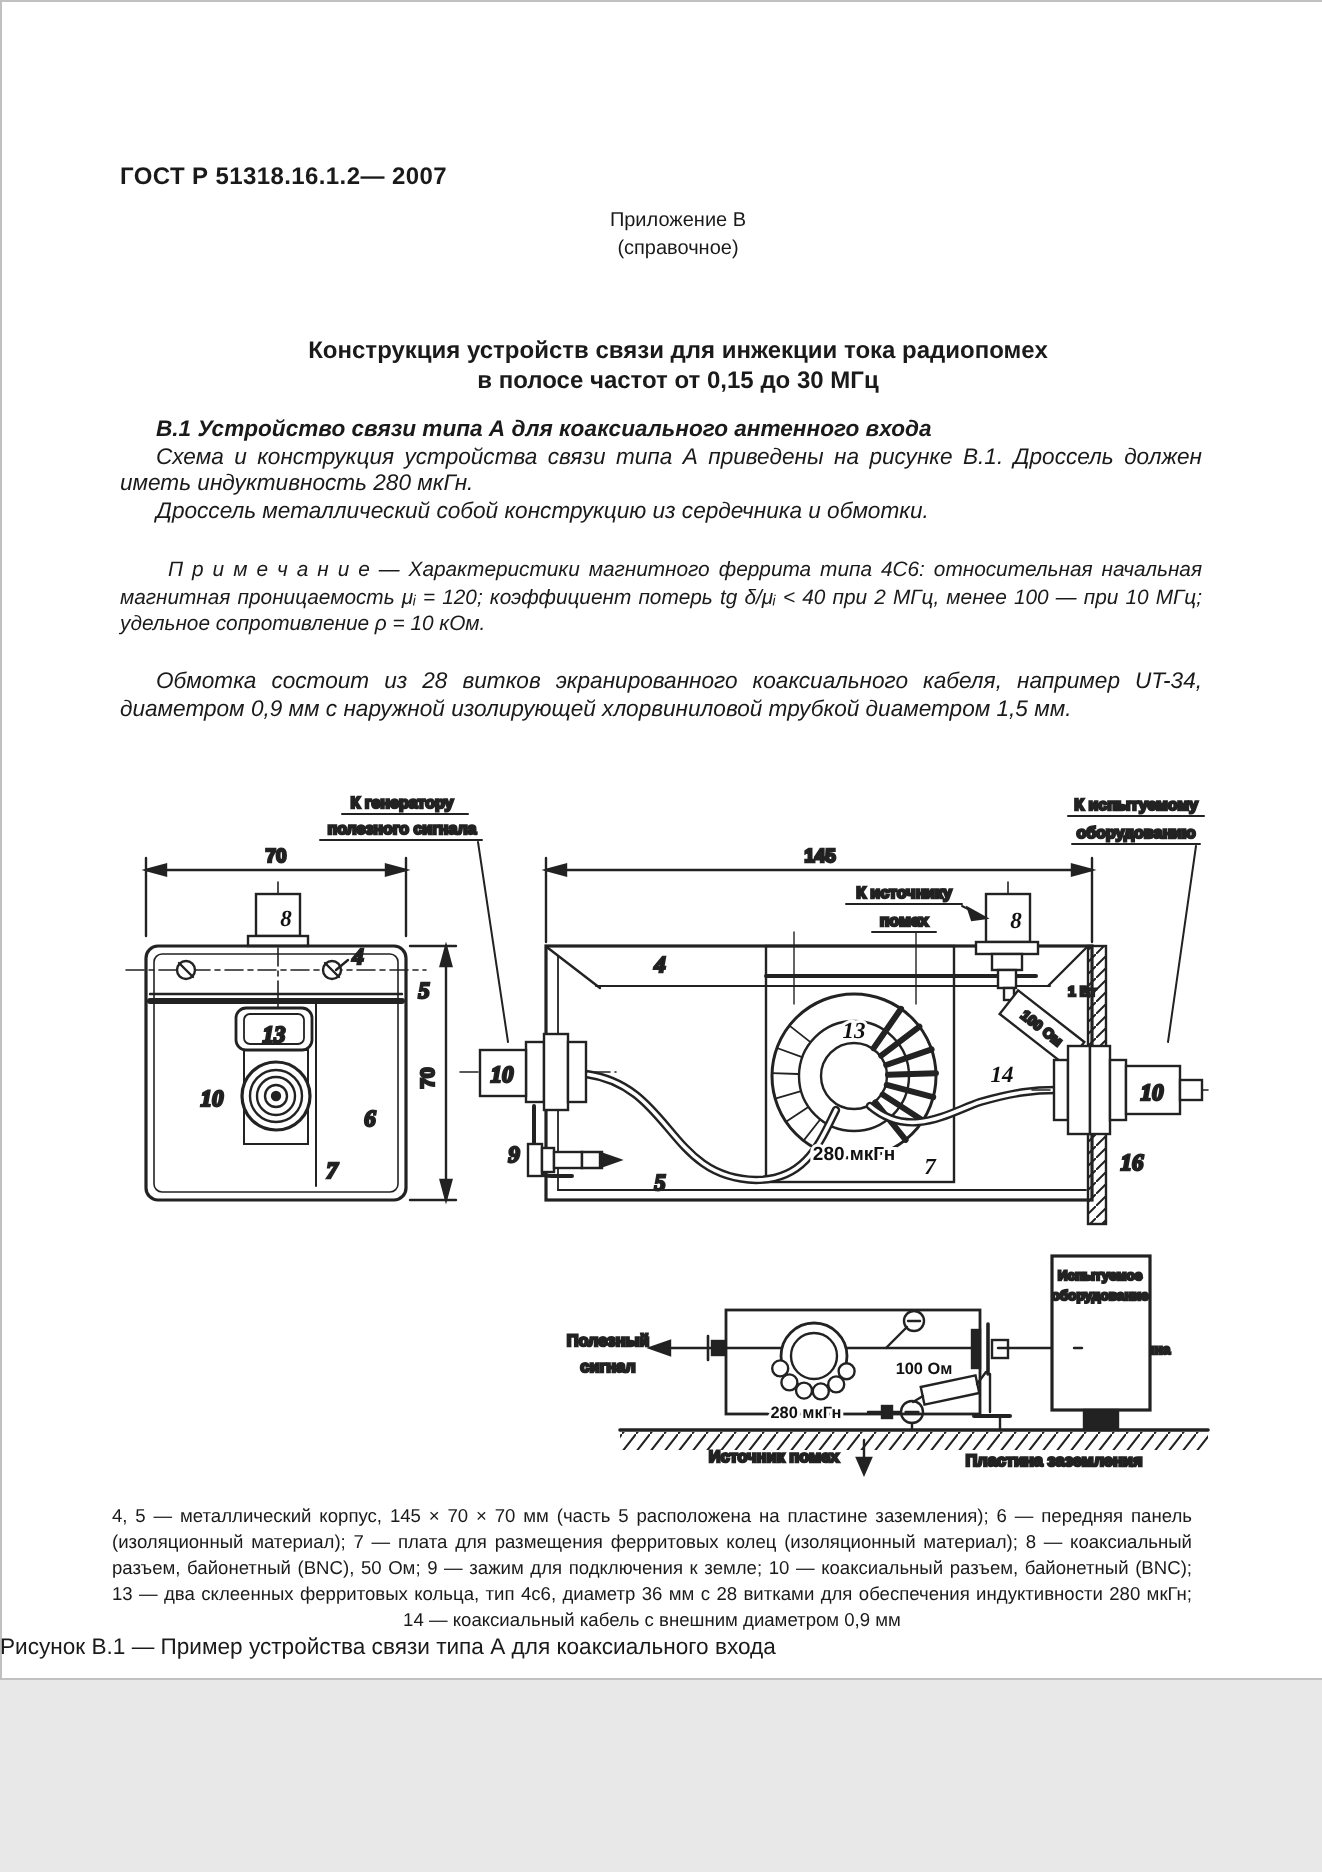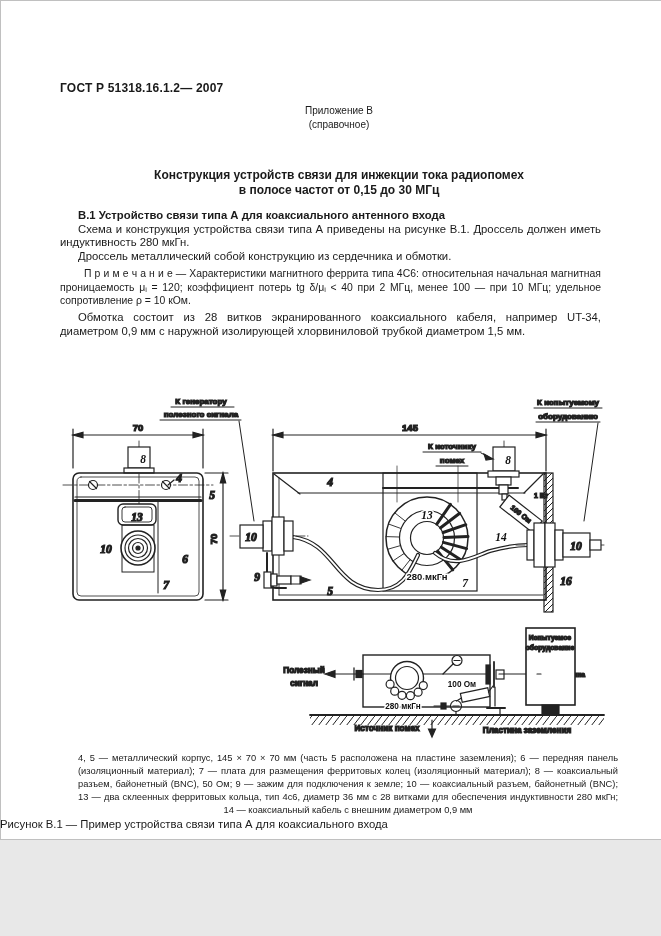--- a/index.html
+++ b/index.html
@@ -3,26 +3,26 @@
 <meta charset="utf-8">
 <style>
   html,body{margin:0;padding:0;background:#e8e8e8;}
   .page{position:relative;width:661px;height:840px;background:#fff;
         font-family:"Liberation Sans",sans-serif;color:#1a1a1a;overflow:hidden;
         box-shadow:inset 0 0 0 1px #c0c0c0;padding-left:17px;}
   .header{position:absolute;left:60px;top:81px;font-weight:bold;font-size:12px;letter-spacing:.2px;}
   .annex{position:absolute;left:0;right:0;top:104px;text-align:center;font-size:10px;line-height:13.5px;}
   .doc-title{position:absolute;left:0;right:0;top:168px;text-align:center;font-weight:bold;font-size:12px;line-height:15px;}
   .body-text{position:absolute;left:60px;width:541px;top:209px;font-size:11.3px;line-height:13.6px;text-align:justify;}
-  .body-text p{margin:0;text-indent:18px;}
+  .body-text p{margin:0;text-indent:18px;font-style:italic;}
   .body-text p.heading{font-weight:bold;text-align:left;text-indent:18px;}
-  .body-text p.note{font-size:10.4px;line-height:13.2px;margin:4px 0;text-indent:24px;}
+  .body-text p.note{font-size:10.4px;line-height:13.2px;margin:16px 0;text-indent:24px;}
   .figure-wrap{position:absolute;left:38px;top:393px;width:605px;height:372px;}
   svg{display:block;}
-  .caption{position:absolute;left:78px;width:540px;top:752px;font-size:9.3px;line-height:13px;
+  .caption{position:absolute;left:56px;width:540px;top:752px;font-size:9.3px;line-height:13px;
            text-align:justify;text-align-last:center;}
   .fig-title{position:absolute;left:0;right:0;top:818px;text-align:left;font-size:11.3px;}
   .page-num{position:absolute;left:59px;top:858px;font-size:11.5px;}
   
   .pt{font:italic bold 11.5px "Liberation Serif",serif;fill:#111;}
   .dim{font:bold 9.5px "Liberation Sans",sans-serif;fill:#111;}
   .lbl{font:bold 8px "Liberation Sans",sans-serif;fill:#111;}
   .lbl2{font:bold 8.2px "Liberation Sans",sans-serif;fill:#111;}
   .sm{font:bold 7px "Liberation Sans",sans-serif;fill:#111;}
   .sm2{font:bold 6.8px "Liberation Sans",sans-serif;fill:#111;}

